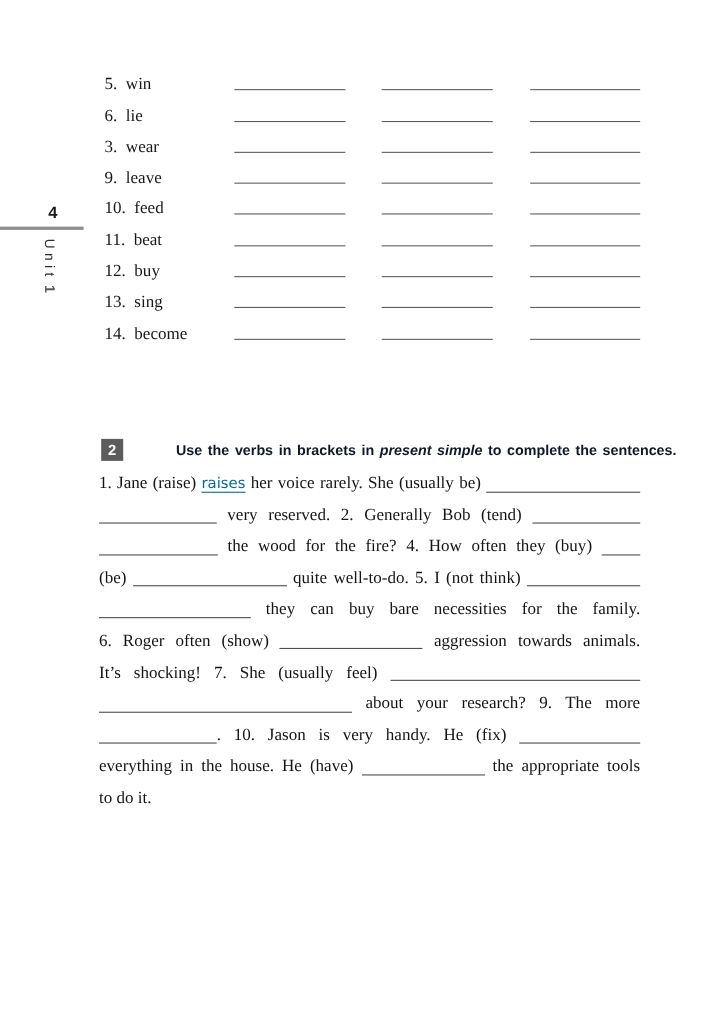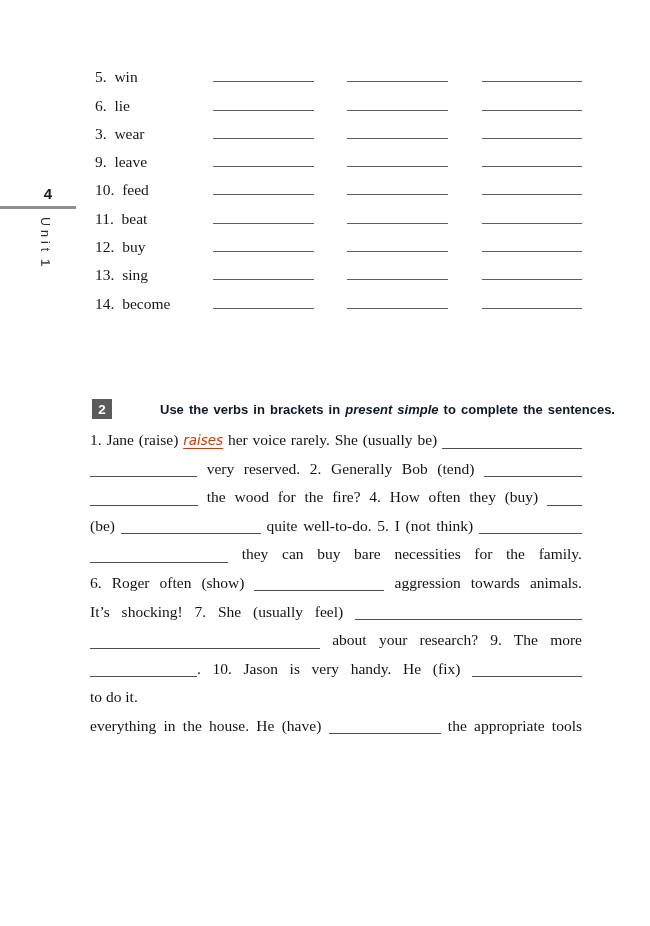--- a/index.html
+++ b/index.html
@@ -54,22 +54,22 @@
   .sentences{position:absolute;left:90px;top:426px;width:492px;font-size:15.5px;color:#141414;}
   .sent-line{
     height:28.6px;line-height:28.6px;white-space:normal;
     text-align:justify;text-align-last:justify;
   }
   .sent-line.last{text-align-last:left;}
   .bl{
     display:inline-block;height:4px;border-bottom:1.5px solid #4e4e4e;vertical-align:-3.5px;
   }
   .ans{
-    font-family:"DejaVu Sans",sans-serif;font-style:italic;font-size:13.5px;
-    text-decoration:underline;text-underline-offset:3px;color:#c2410c;
+    font-family:"DejaVu Sans",sans-serif;font-size:13.5px;
+    text-decoration:underline;text-underline-offset:3px;color:#0369a1;
   }
 </style>
 </head>
 <body>
 
 <div class="page">
 
   <div class="page-number">4</div>
   <div class="unit-rule"></div>
   <div class="unit-vertical">
@@ -142,17 +142,17 @@
   <div class="sentences" id="sentences">
       <div class="sent-line">1. Jane (raise) <span class="ans">raises</span> her voice rarely. She (usually be) <span class="bl" style="width: 140px;"></span></div>
       <div class="sent-line"><span class="bl" style="width: 107px;"></span> very reserved. 2. Generally Bob (tend) <span class="bl" style="width: 98px;"></span></div>
       <div class="sent-line"><span class="bl" style="width: 108px;"></span> the wood for the fire? 4. How often they (buy) <span class="bl" style="width: 35px;"></span></div>
       <div class="sent-line">(be) <span class="bl" style="width: 140px;"></span> quite well-to-do. 5. I (not think) <span class="bl" style="width: 103px;"></span></div>
       <div class="sent-line"><span class="bl" style="width: 138px;"></span> they can buy bare necessities for the family.</div>
       <div class="sent-line">6. Roger often (show) <span class="bl" style="width: 130px;"></span> aggression towards animals.</div>
       <div class="sent-line">It’s shocking! 7. She (usually feel) <span class="bl" style="width: 227px;"></span></div>
       <div class="sent-line"><span class="bl" style="width: 230px;"></span> about your research? 9. The more</div>
       <div class="sent-line"><span class="bl" style="width: 107px;"></span>. 10. Jason is very handy. He (fix) <span class="bl" style="width: 110px;"></span></div>
+      <div class="sent-line">everything in the house. He (have) <span class="bl" style="width: 112px;"></span> the appropriate tools</div>
       <div class="sent-line last">to do it.</div>
-      <div class="sent-line">everything in the house. He (have) <span class="bl" style="width: 112px;"></span> the appropriate tools</div>
     </div>
 
 </div>
 
 </body></html>

